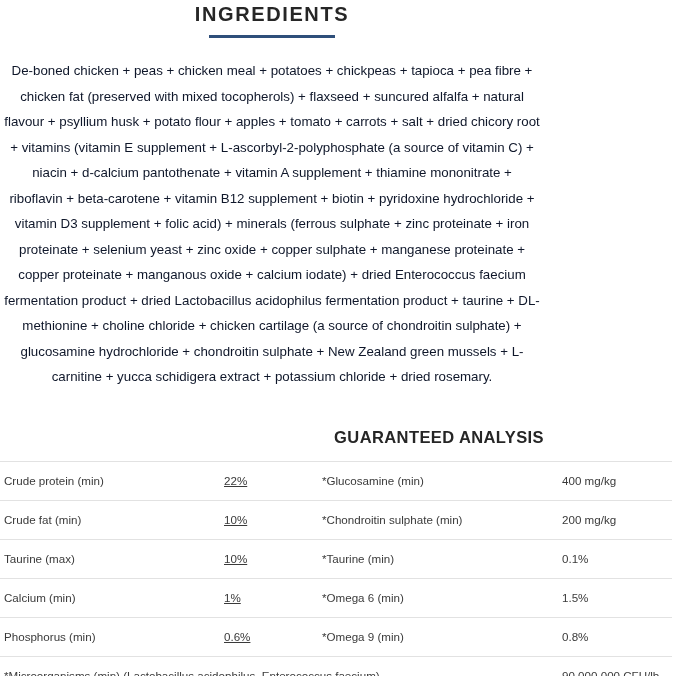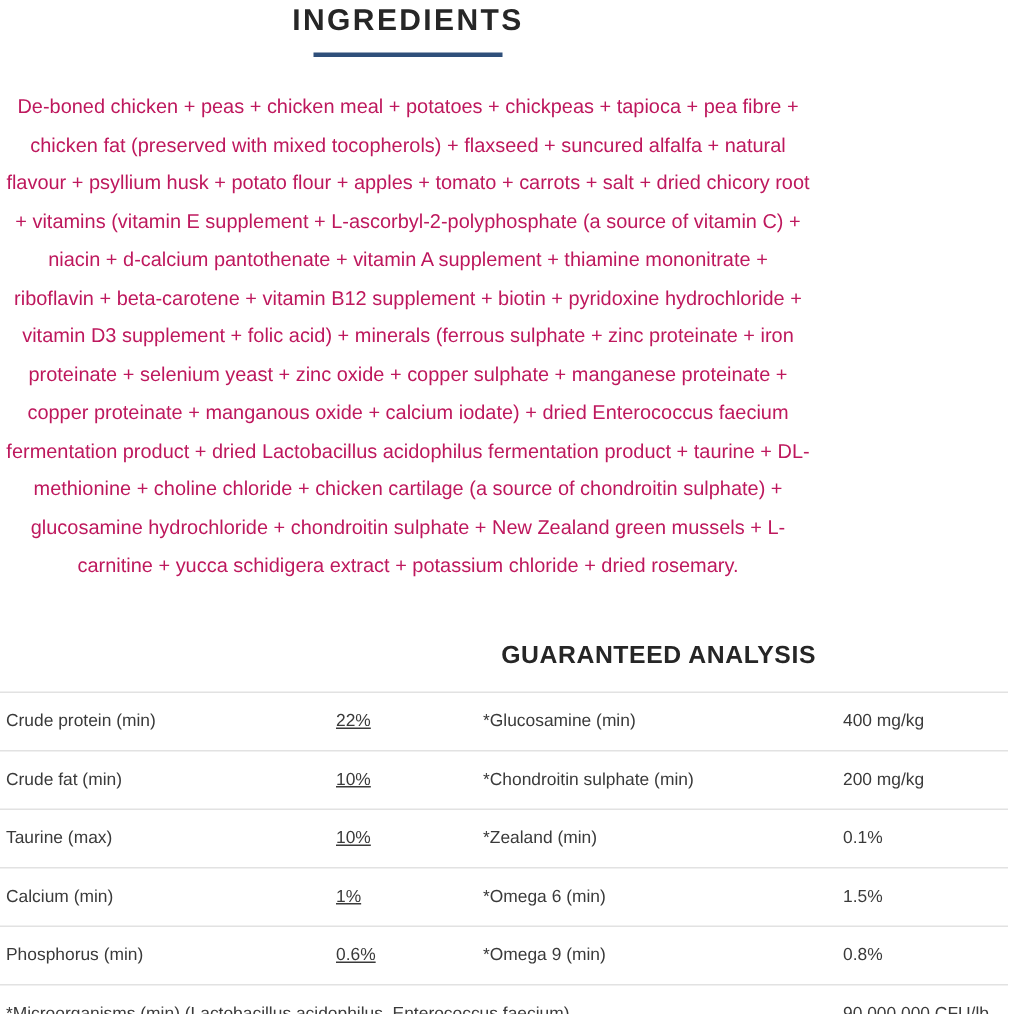--- a/index.html
+++ b/index.html
@@ -39,21 +39,21 @@
     height: 3px;
     background: #2f4f7a;
     margin: 9px auto 0 auto;
   }
 
   
   .ingredients-body {
     margin: 20px 4px 12px 4px;
     font-size: 13.3px;
     line-height: 25.5px;
-    color: #be185d;
+    color: #0f172a;
     text-align: center;
     hyphens: none;
   }
 
   
   .ga-title {
     margin: 38px 0 0 4px;
     font-size: 16.5px;
     font-weight: bold;
     letter-spacing: 0.4px;
@@ -110,21 +110,21 @@
       </tr>
       <tr>
         <td class="c1">Crude fat (min)</td>
         <td class="c2">10%</td>
         <td class="c3">*Chondroitin sulphate (min)</td>
         <td class="c4">200 mg/kg</td>
       </tr>
       <tr>
         <td class="c1">Taurine (max)</td>
         <td class="c2">10%</td>
-        <td class="c3">*Zealand (min)</td>
+        <td class="c3">*Taurine (min)</td>
         <td class="c4">0.1%</td>
       </tr>
       <tr>
         <td class="c1">Calcium (min)</td>
         <td class="c2">1%</td>
         <td class="c3">*Omega 6 (min)</td>
         <td class="c4">1.5%</td>
       </tr>
       <tr>
         <td class="c1">Phosphorus (min)</td>

